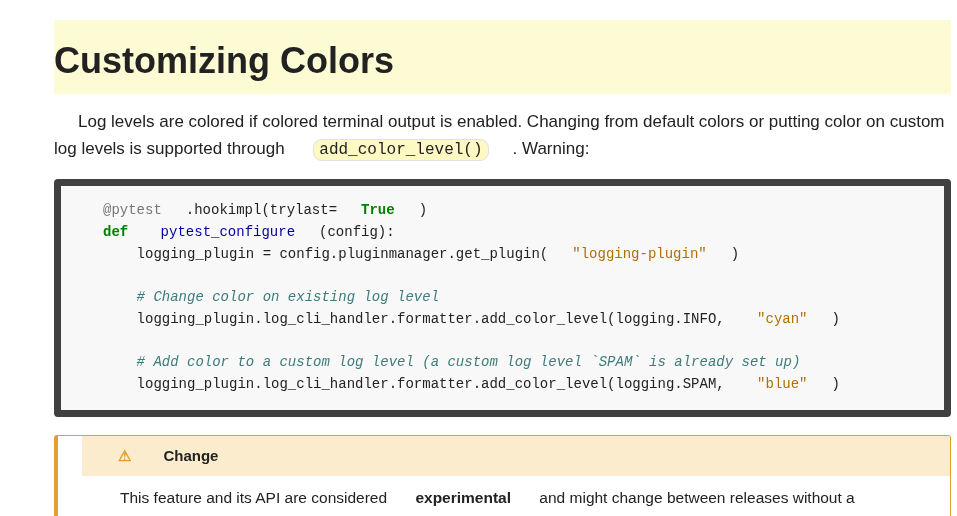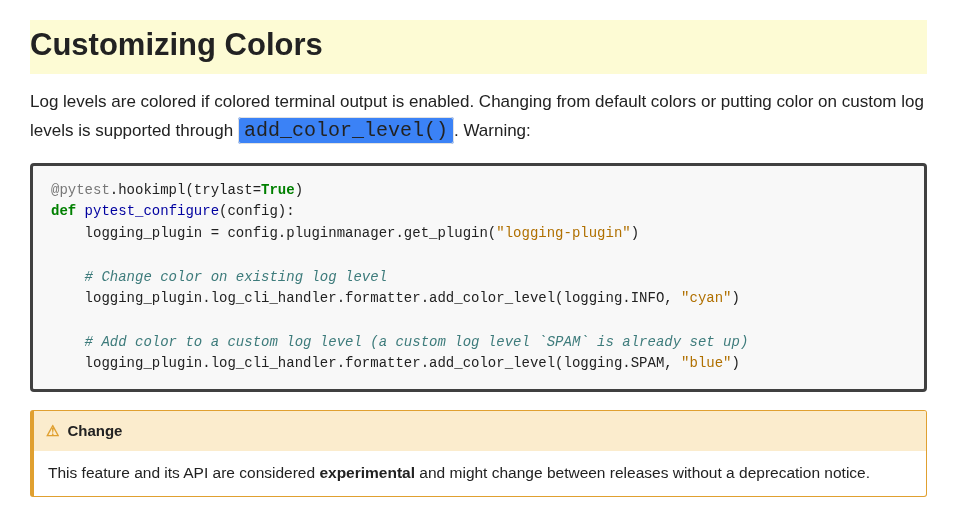--- a/index.html
+++ b/index.html
@@ -1,48 +1,48 @@
 <!DOCTYPE html>
 <html><head>
 <meta charset="utf-8">
 <style>
-  * { box-sizing: border-box; }
+  * { box-sizing: border-box; margin-left: 24px; }
   body {
     margin: 0;
     padding: 20px 30px;
     font-family: -apple-system, BlinkMacSystemFont, "Segoe UI", Helvetica, Arial, sans-serif;
     color: #222;
     background: #fff;
     font-size: 16px;
     line-height: 1.6;
     width: 957px;
   }
   h2.section-heading {
-    font-size: 31px;
+    font-size: 36px;
     font-weight: 700;
     margin: 0 0 14px 0;
-    padding: 0 6px 4px 0;
+    padding: 12px 6px 4px 0;
     background: #fdfbd4;
     display: block;
   }
   p.intro {
     margin: 0 0 16px 0;
     font-size: 17px;
   }
   code.inline {
     font-family: "SFMono-Regular", Consolas, "Liberation Mono", Menlo, monospace;
-    font-size: 20px;
-    background: #3b82f6;
+    font-size: 16px;
+    background: #fef9c3;
     border: 1px solid #e1e1e1;
-    border-radius: 3px;
+    border-radius: 9px;
     padding: 1px 5px;
   }
   pre.codeblock {
     background: #f8f8f8;
-    border: 3px solid #404040;
+    border: 7px solid #404040;
     border-radius: 4px;
     padding: 14px 18px;
     margin: 0 0 18px 0;
     overflow-x: auto;
     font-family: "SFMono-Regular", Consolas, "Liberation Mono", Menlo, monospace;
     font-size: 14px;
     line-height: 1.55;
   }
   .tok-dec   { color: #777; }            
   .tok-kw    { color: #008000; font-weight: 700; } 

